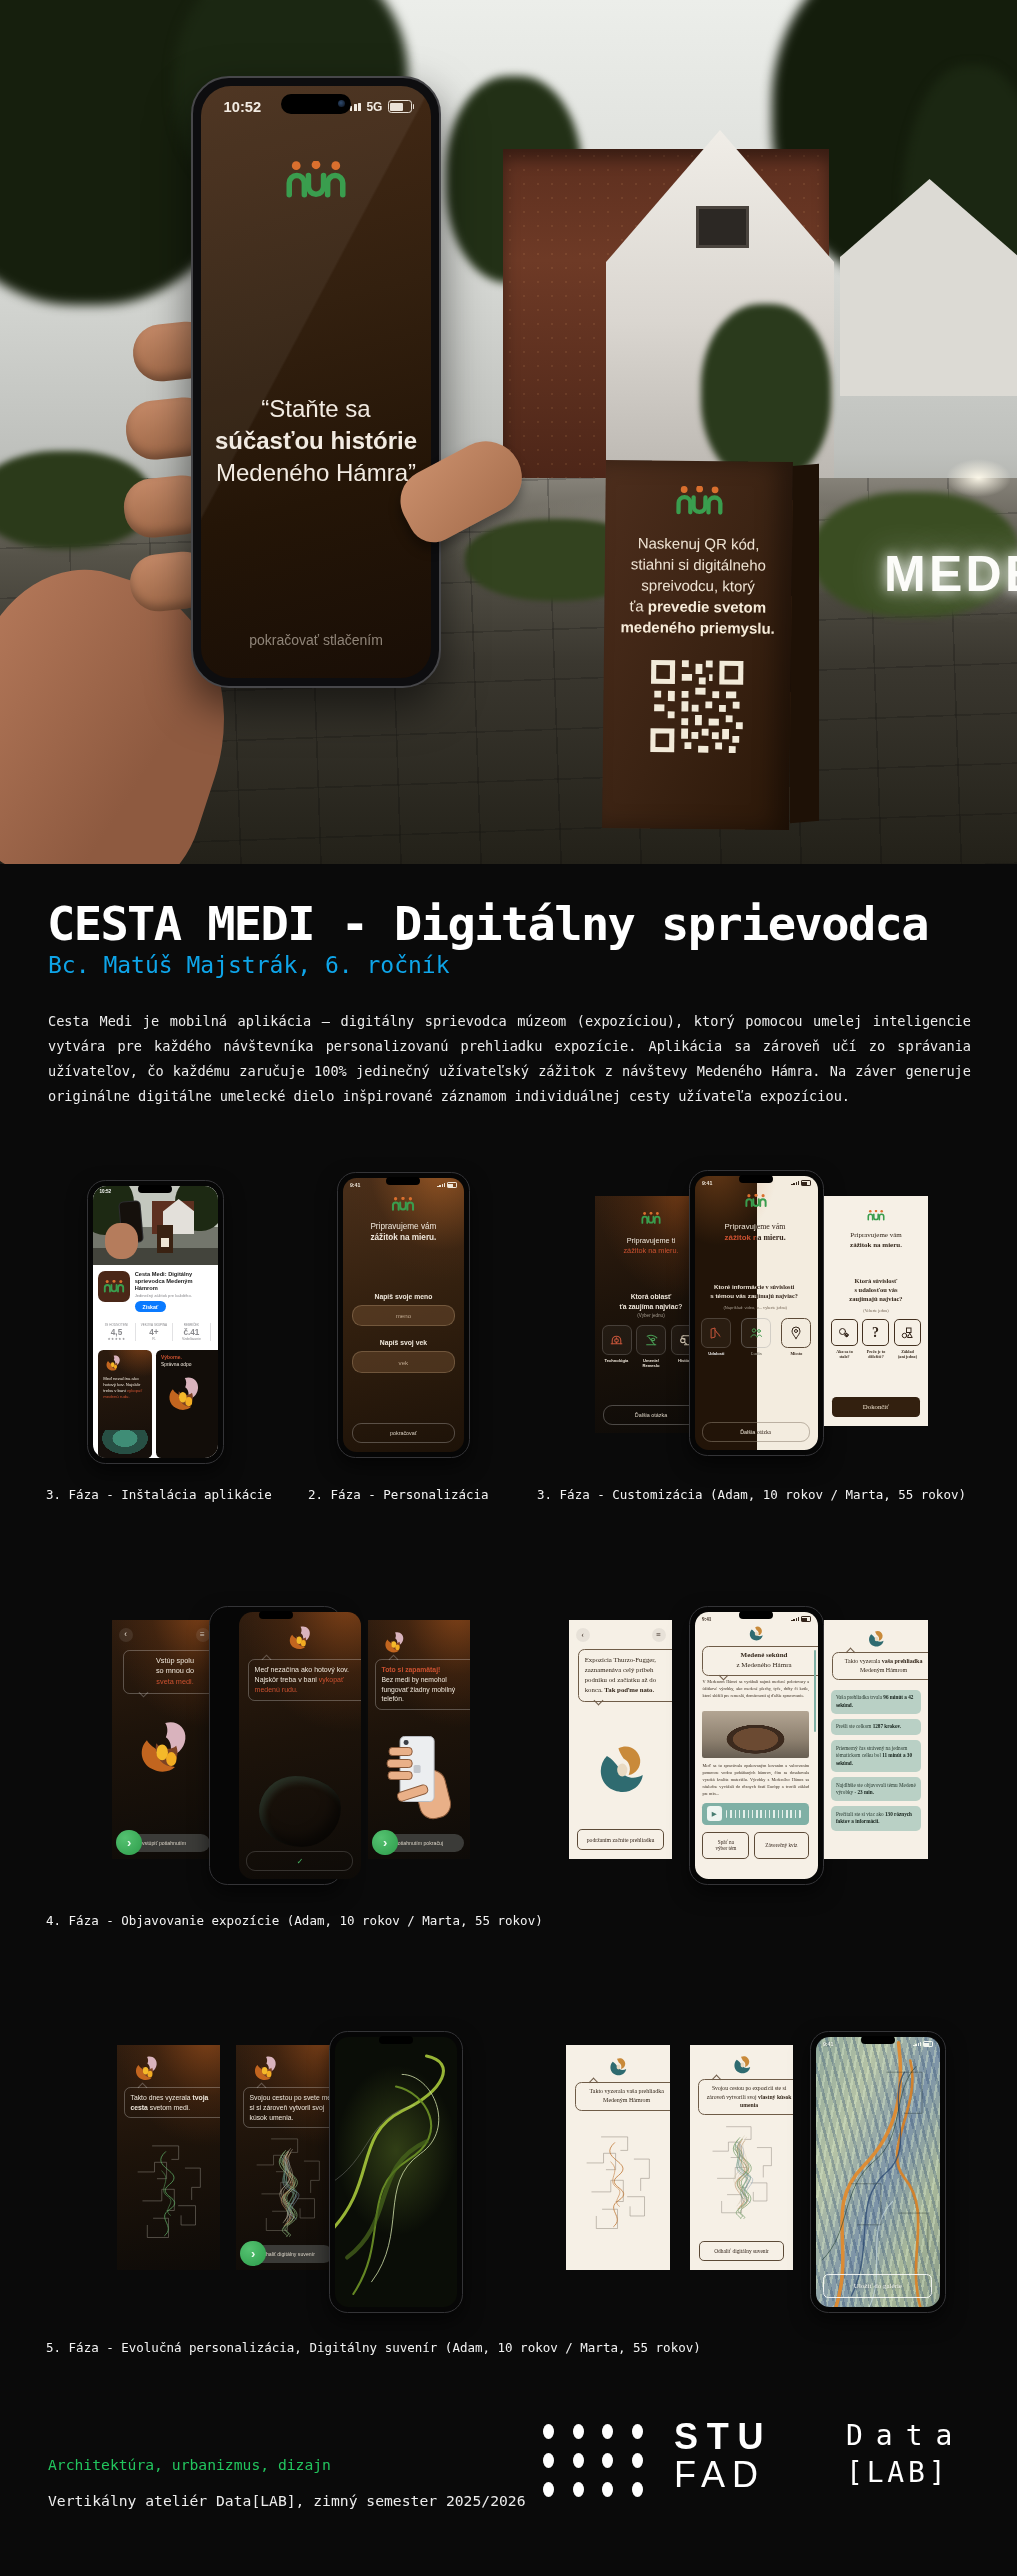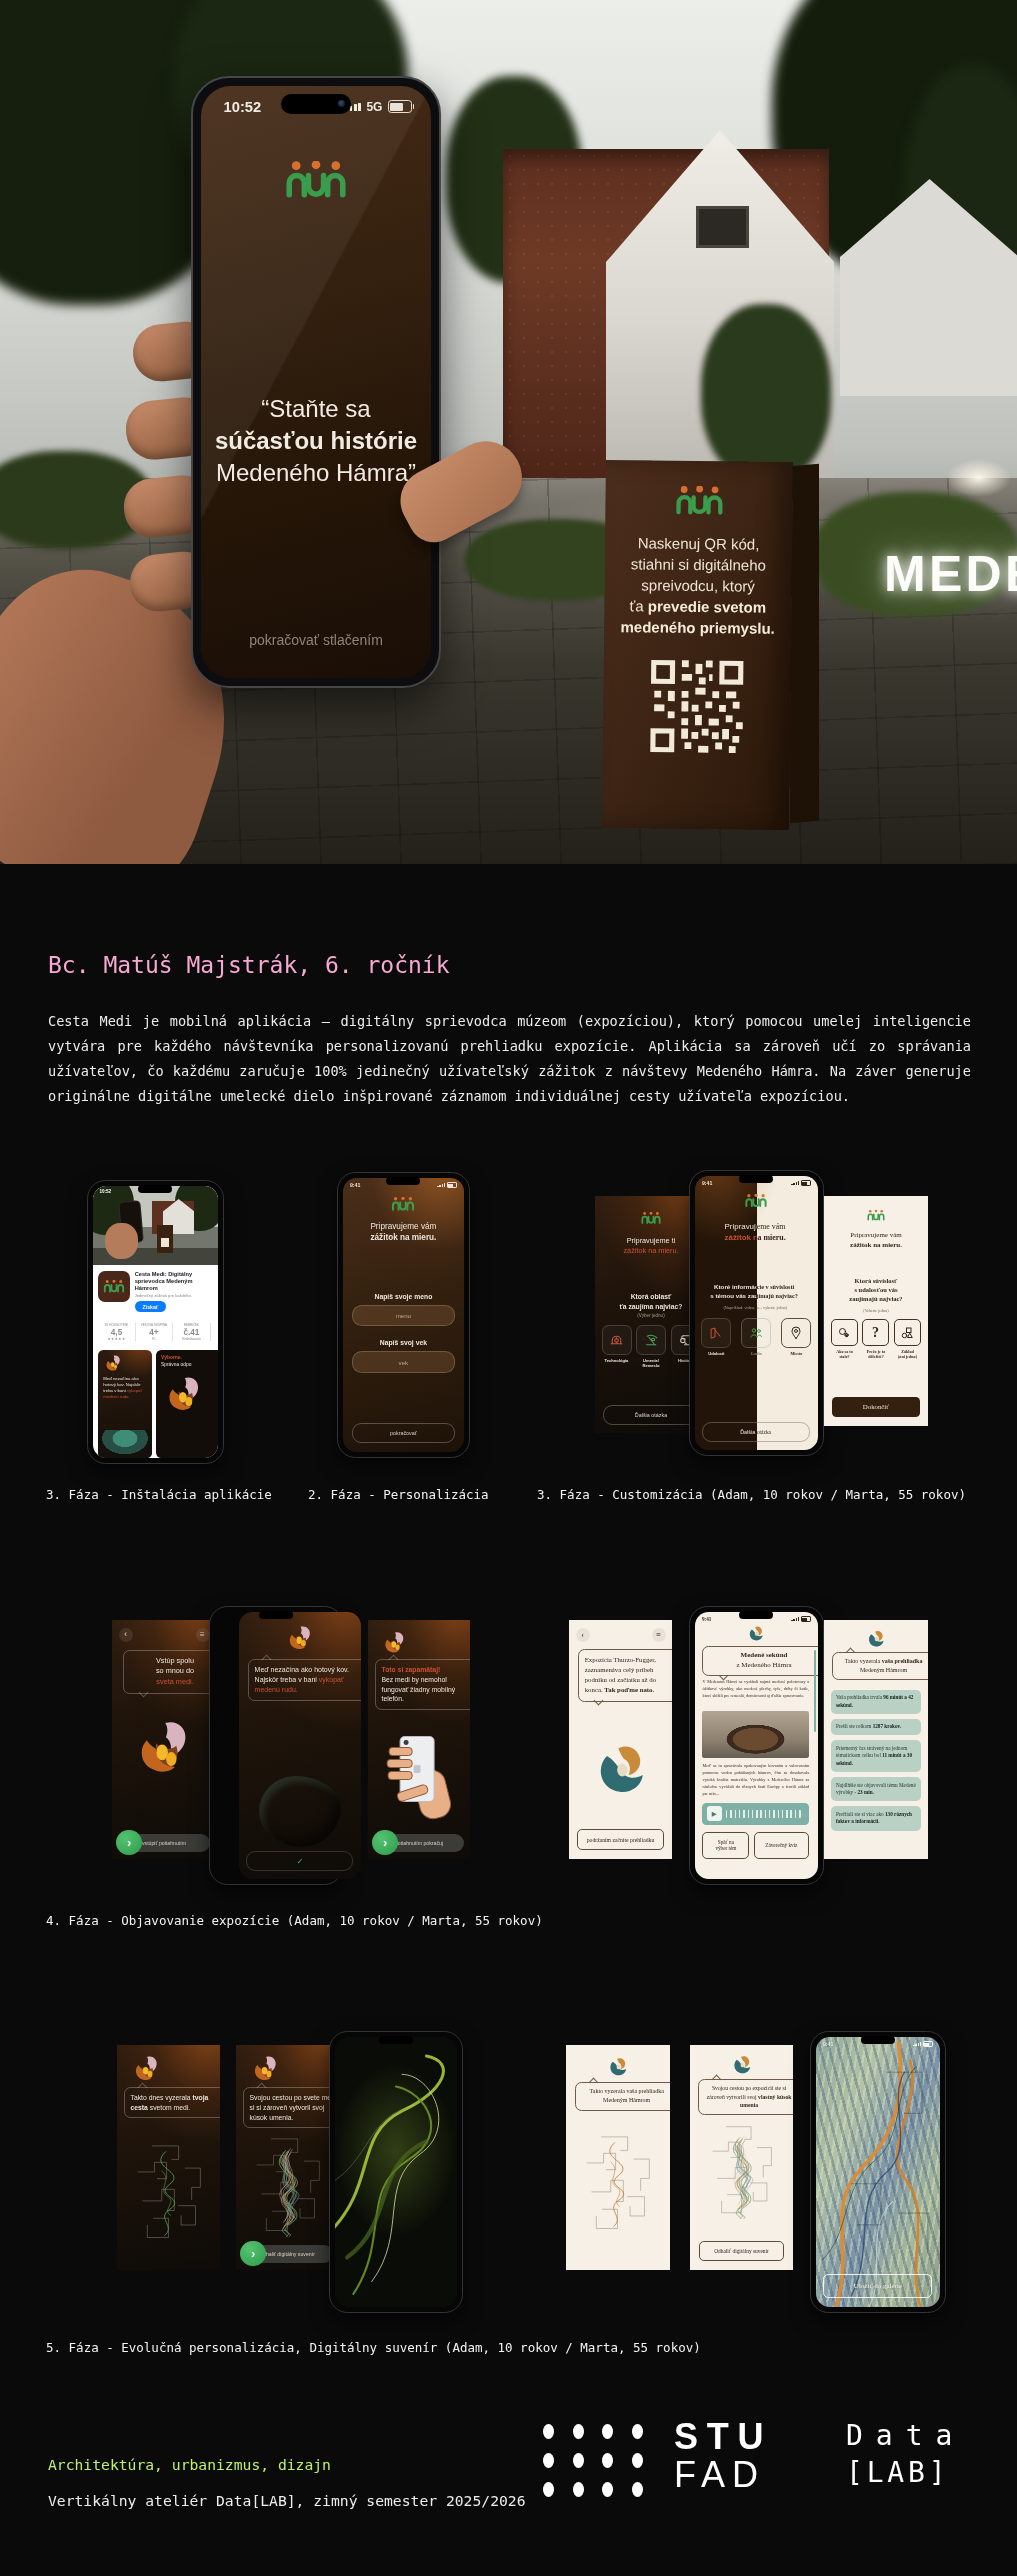--- a/index.html
+++ b/index.html
@@ -51,21 +51,21 @@
   .pfront{position:absolute;left:0;top:0;width:187px;height:100%;transform:rotate(.6deg);
      background:linear-gradient(115deg,#4d2e1d 0%,#3b2313 52%,#2a1708 100%);
      box-shadow:inset -14px 0 22px rgba(0,0,0,.35);text-align:center;}
   .pside{position:absolute;left:186px;top:4.3px;width:29px;height:357px;background:#1e1106;transform:skewY(-5deg);}
   .ptxt{margin-top:16.3px;font-size:15px;line-height:1.4;color:#efe3d3;}
   .ptxt b{font-weight:800;color:#f7ecda;}
 
   
   .panel{position:absolute;left:0;top:864px;width:1017px;height:1712px;background:#0a0a0a;}
   .h1{position:absolute;left:47px;top:896px;font-weight:700;font-size:47px;letter-spacing:-1.6px;color:#fff;white-space:nowrap;}
-  .h2{position:absolute;left:48px;top:952px;font-weight:400;font-size:23px;color:#f9a8d4;white-space:nowrap;}
+  .h2{position:absolute;left:48px;top:952px;font-weight:400;font-size:23px;color:#0ea5e9;white-space:nowrap;}
   .desc{position:absolute;left:48px;top:1009px;width:923px;font-size:13.6px;line-height:1.84;color:#ececec;text-align:justify;}
   .plabel{position:absolute;font-size:12.5px;color:#f3f3f3;white-space:nowrap;}
 
   
   .fphone{position:absolute;background:#060606;border:1.6px solid #343437;border-radius:18.5px;padding:4.9px;
      box-shadow:0 8.7px 19.6px rgba(0,0,0,.55);z-index:10;}
   .scr{position:relative;width:100%;height:100%;border-radius:13.6px;overflow:hidden;}
   .ntch{position:absolute;top:3.8px;left:50%;transform:translateX(-50%);width:34px;height:8.7px;border-radius:4.9px;background:#000;z-index:9;}
   .flat{position:absolute;overflow:hidden;z-index:10;}
   .dbg{background:radial-gradient(150% 85% at 88% -6%,rgba(199,99,32,.55) 0%,rgba(122,60,20,.26) 34%,rgba(30,18,10,0) 60%),
@@ -116,21 +116,21 @@
      box-shadow:inset -6.5px -7.6px 12px rgba(0,0,0,.55),inset 4.3px 5.4px 7.6px rgba(130,225,195,.16);}
   .bowl{height:47px;border-radius:2.2px;
      background:radial-gradient(58% 66% at 50% 60%,#6b4a32 0 36%,#3c2a1e 37% 46%,transparent 47%),
        radial-gradient(36% 26% at 50% 46%,#1c130d 0 60%,transparent 61%),
        linear-gradient(180deg,#b3a593 0%,#8e8170 60%,#675e52 100%);}
   .outbtn{border:0.5px solid #5c4a37;border-radius:4.9px;display:flex;align-items:center;justify-content:center;
      color:#33241a;font-family:"Liberation Serif",serif;}
 
   
   .f-head{position:absolute;left:48px;top:2419px;font-weight:700;font-size:27px;letter-spacing:0.5px;color:#fff;white-space:nowrap;}
-  .f-sub{position:absolute;left:48px;top:2456px;font-size:14.7px;color:#bef264;white-space:nowrap;text-align:center;}
+  .f-sub{position:absolute;left:48px;top:2456px;font-size:14.7px;color:#22c55e;white-space:nowrap;text-align:center;}
   .f-note{position:absolute;left:48px;top:2492px;font-size:14.7px;color:#ededed;white-space:nowrap;}
   .dots{position:absolute;left:543px;top:2424px;display:grid;grid-template-columns:repeat(4,11px);
      grid-auto-rows:15px;column-gap:18.5px;row-gap:14px;}
   .dots i{display:block;width:11px;height:15px;background:#fff;border-radius:50%;}
   .stu1{position:absolute;left:674px;top:2416px;font-weight:700;font-size:36px;letter-spacing:8.7px;color:#fff;}
   .stu2{position:absolute;left:674px;top:2454px;font-weight:400;font-size:36px;letter-spacing:7px;color:#fff;}
   .dl1{position:absolute;left:846px;top:2419px;font-size:28px;letter-spacing:13px;color:#fff;font-family:"DejaVu Sans Mono",monospace;}
   .dl2{position:absolute;left:846px;top:2456px;font-size:28px;letter-spacing:3.8px;color:#fff;font-family:"DejaVu Sans Mono",monospace;}
 </style>
 </head>
@@ -311,20 +311,21 @@
         <div class="abs cen" style="left:0;right:0;bottom:30px;font-size:14px;color:#8f8478">pokračovať stlačením</div>
       </div>
     </div>
     <div class="abs" style="left:399px;top:454px;width:126px;height:72px;z-index:7;
         background:linear-gradient(160deg,#c98e6b,#a76f4e);border-radius:33px 38px 38px 27px;transform:rotate(-28deg);
         box-shadow:-4.3px 6.5px 11px rgba(0,0,0,.35);"></div>
   </div>
 
   <div class="panel"></div>
 
+  <div class="h1 mono">CESTA MEDI - Digitálny sprievodca</div>
   <div class="h2 mono">Bc. Matúš Majstrák, 6. ročník</div>
   <div class="desc mono">Cesta Medi je mobilná aplikácia – digitálny sprievodca múzeom (expozíciou), ktorý pomocou umelej inteligencie vytvára pre každého návštevníka personalizovanú prehliadku expozície. Aplikácia sa zároveň učí zo správania užívateľov, čo každému zaručuje 100% jedinečný užívateľský zážitok z návštevy Medeného Hámra. Na záver generuje originálne digitálne umelecké dielo inšpirované záznamom individuálnej cesty užívateľa expozíciou.</div>
 
   <div class="fphone" style="left:87px;top:1180px;width:125px;height:272px">
     <div class="ntch"></div>
     <div class="scr" style="background:#fff;color:#1a1a1a">
       <div class="abs" style="left:0;top:0;right:0;height:79px;overflow:hidden;
            background:linear-gradient(180deg,#c3c7be 0 52%,#73766c 52% 78%,#43443c 78%);">
         <div class="blob" style="left:-13px;top:-11px;width:54px;height:60px;background:#1d2913"></div>
         <div class="blob" style="left:82px;top:-8.7px;width:49px;height:54px;background:#1d2913"></div>

